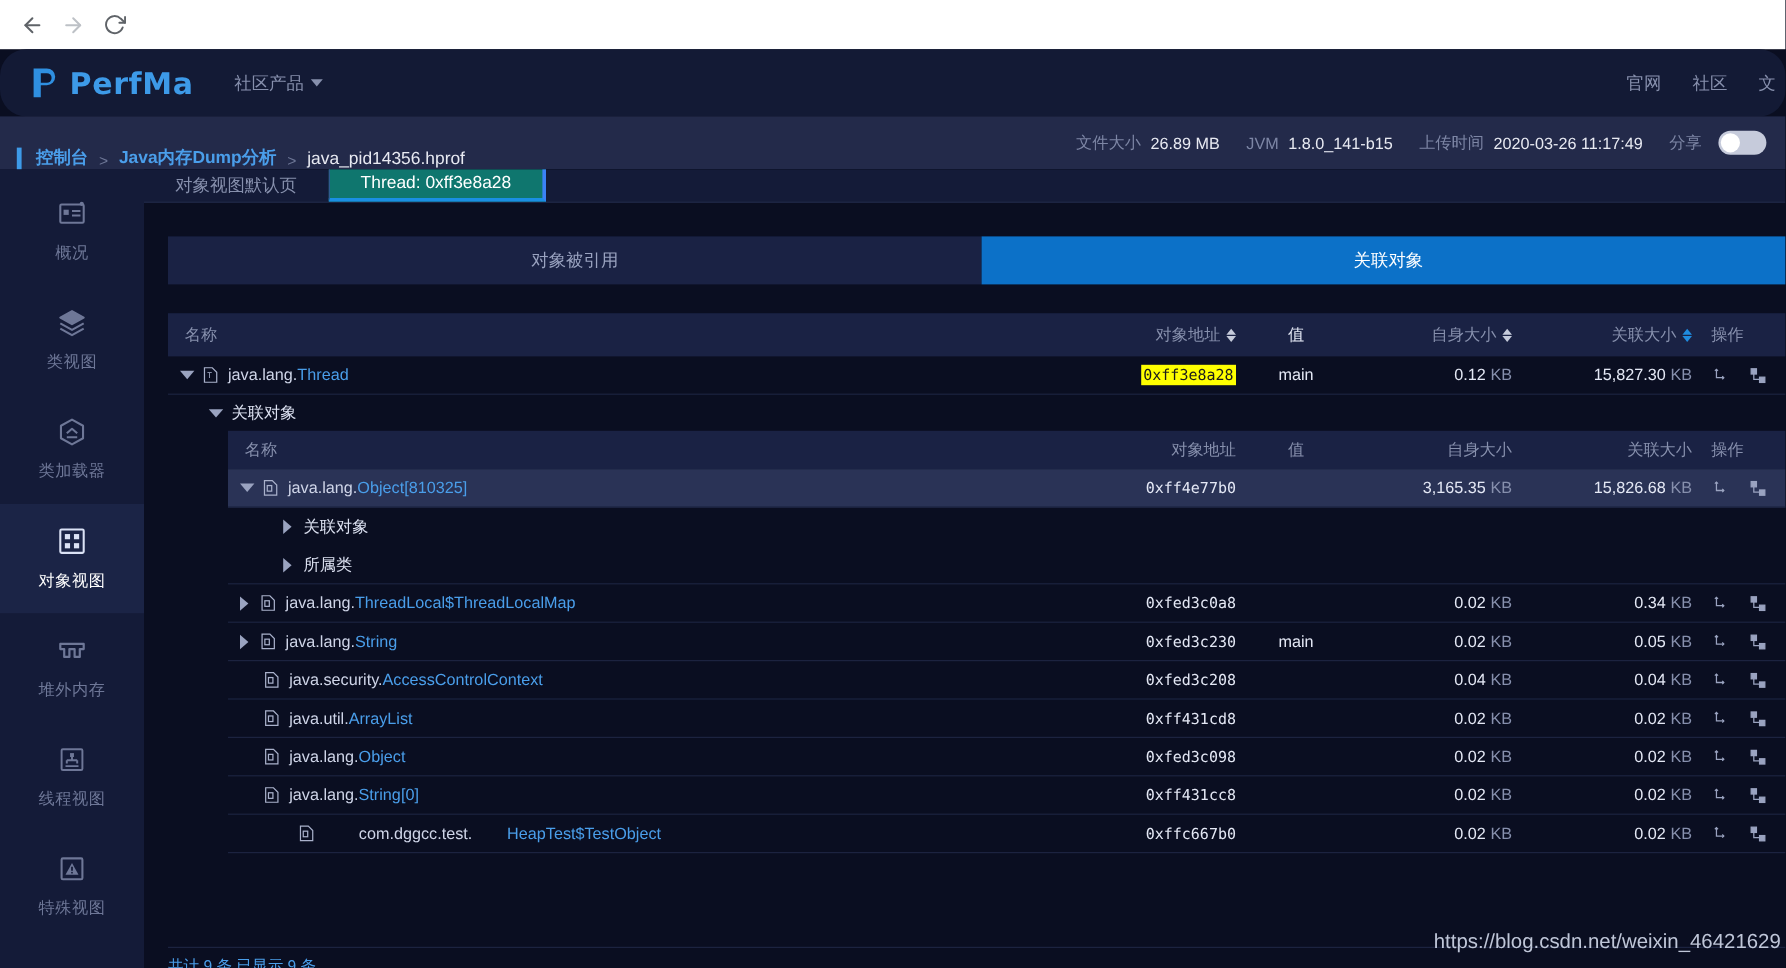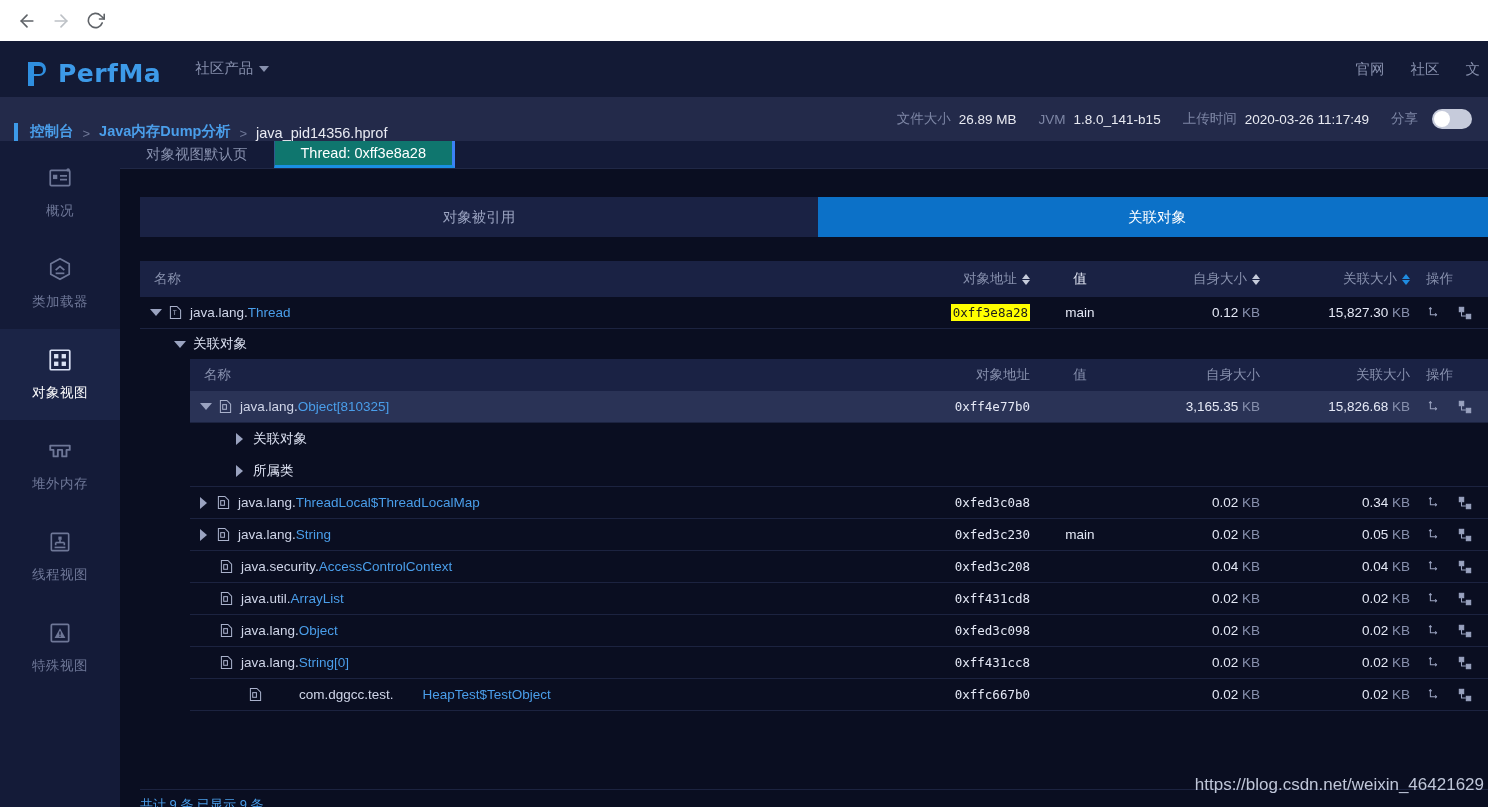--- a/index.html
+++ b/index.html
@@ -47,23 +47,24 @@
     white-space: nowrap;
     overflow: hidden;
     letter-spacing: -0.1px;
   }
 
   
   .topnav {
     height: 56px;
     background: #131a35;
     display: flex;
-    align-items: flex-start;
+    align-items: center;
     padding: 18px 24px;
     position: relative;
+    border-radius: 22px;
   }
   .brand { display: flex; align-items: center; gap: 8px; }
   .brand-mark { width: 26px; height: 28px; display:block; }
   .brand-text {
     font-size: 25px;
     font-weight: bold;
     color: #3d9ae8;
     letter-spacing: 0.5px;
     font-family: "DejaVu Sans", sans-serif;
   }
@@ -390,20 +391,30 @@
       <span class="side-ico">
         <svg width="26" height="26" viewBox="0 0 24 24" fill="none" stroke="currentColor" stroke-width="1.6">
             <rect x="3" y="5" width="18" height="14" rx="1"></rect>
             <rect x="5.5" y="9" width="4" height="4" fill="currentColor" stroke="none"></rect>
             <line x1="12" y1="10" x2="18.5" y2="10"></line>
             <line x1="12" y1="13.5" x2="18.5" y2="13.5"></line>
             <circle cx="19.5" cy="4.5" r="1.6" fill="currentColor" stroke="none"></circle>
           </svg>
       </span>
       <span class="side-label">概况</span>
+    </div>
+    <div class="side-item">
+      <span class="side-ico">
+        <svg width="26" height="26" viewBox="0 0 24 24" fill="none" stroke="currentColor" stroke-width="1.6" stroke-linejoin="round">
+            <polygon points="12 3 21 8 12 13 3 8" fill="currentColor"></polygon>
+            <polyline points="3 12.5 12 17.5 21 12.5"></polyline>
+            <polyline points="3 16.5 12 21.5 21 16.5"></polyline>
+          </svg>
+      </span>
+      <span class="side-label">类视图</span>
     </div>
     <div class="side-item">
       <span class="side-ico">
         <svg width="26" height="26" viewBox="0 0 24 24" fill="none" stroke="currentColor" stroke-width="1.6" stroke-linejoin="round">
             <polygon points="12 2.5 20.5 7.2 20.5 16.8 12 21.5 3.5 16.8 3.5 7.2"></polygon>
             <polyline points="8 13 12 9.5 16 13"></polyline>
             <line x1="8" y1="16" x2="16" y2="16"></line>
           </svg>
       </span>
       <span class="side-label">类加载器</span>

